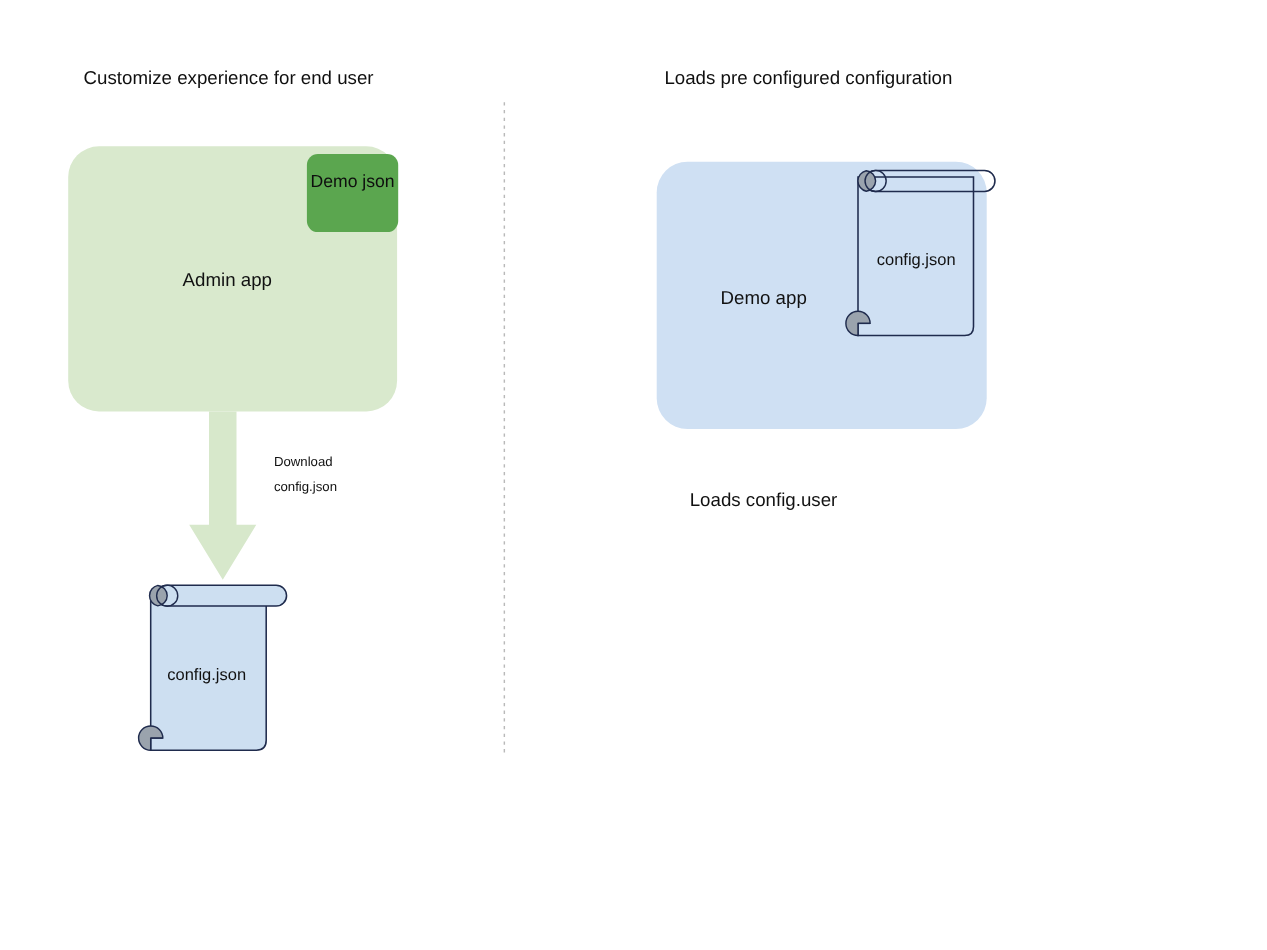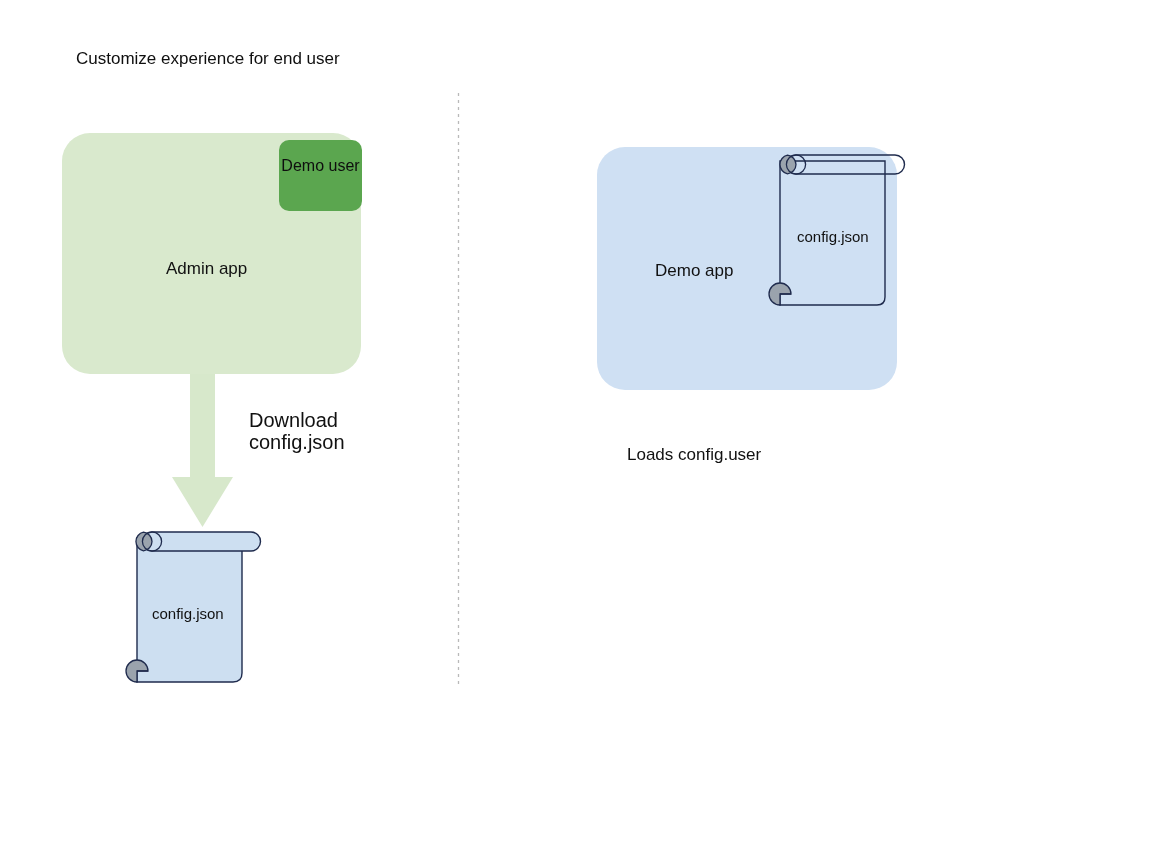--- a/index.html
+++ b/index.html
@@ -26,33 +26,34 @@
     top: 0;
     width: 1152px;
     height: 864px;
   }
   .heading {
     position: absolute;
     font-size: 17px;
     line-height: 20px;
     color: #0f0f0f;
     white-space: nowrap;
+    margin-top: 12px;
   }
   #heading-left  { left: 76px;  top: 49px; }
   #heading-right { left: 604px; top: 49px; }
 
   .card-label {
     position: absolute;
     font-size: 17px;
     line-height: 21px;
     color: #111111;
     white-space: nowrap;
     text-align: center;
   }
-  #admin-app-label { left: 166px; top: 258px; }
+  #admin-app-label { left: 166px; top: 244px; }
   #demo-app-label  { left: 655px; top: 260px; }
 
   .badge-label {
     position: absolute;
     left: 279px;
     top: 155px;
     width: 83px;
     text-align: center;
     font-size: 16px;
     line-height: 22px;
@@ -66,21 +67,21 @@
     color: #111111;
     white-space: nowrap;
   }
   #scroll-left-label  { left: 152px; top: 605px; }
   #scroll-right-label { left: 797px; top: 228px; }
 
   .flow-label {
     position: absolute;
     left: 249px;
     top: 409px;
-    font-size: 20px;
+    font-size: 12px;
     line-height: 22px;
     color: #111111;
     white-space: nowrap;
   }
   .flow-label span { display: block; }
 
   .caption {
     position: absolute;
     left: 627px;
     top: 444px;
@@ -125,26 +126,27 @@
       <path d="M796 155 L895 155 A 9.5 9.5 0 0 1 895 174 L796 174 A 9.5 9.5 0 0 1 796 155 Z" fill="none" stroke="#1f2b4d" stroke-width="1.4"></path>
       <path d="M796 164.5 A 9.5 9.5 0 0 0 787.5 155.2 A 9.5 9.5 0 0 0 787.5 173.8 A 9.5 9.5 0 0 0 796 164.5 Z" fill="#9aa3ad" stroke="#1f2b4d" stroke-width="1.3"></path>
       <circle cx="796" cy="164.5" r="9.6" fill="none" stroke="#1f2b4d" stroke-width="1.3"></circle>
       <path d="M780 296 L780 305 A 11 11 0 1 1 791 294 L780 294 Z" fill="#9aa3ad" stroke="#1f2b4d" stroke-width="1.3"></path>
       <path d="M780 294 L791 294" stroke="#1f2b4d" stroke-width="1.3" fill="none"></path>
     </g>
   </svg>
 
   <div class="heading" id="heading-left">Customize experience for end user</div>
 
+  <div class="heading" id="heading-right">Loads pre configured configuration</div>
 
   <div class="card-label" id="admin-app-label">Admin app</div>
 
   <div class="badge-label">
     <span>Demo</span>
-    <span>user</span>
+    <span>json</span>
   </div>
 
   <div class="flow-label">
     <span>Download</span>
     <span>config.json</span>
   </div>
 
   <div class="scroll-label" id="scroll-left-label">config.json</div>
 
   <div class="card-label" id="demo-app-label">Demo app</div>

